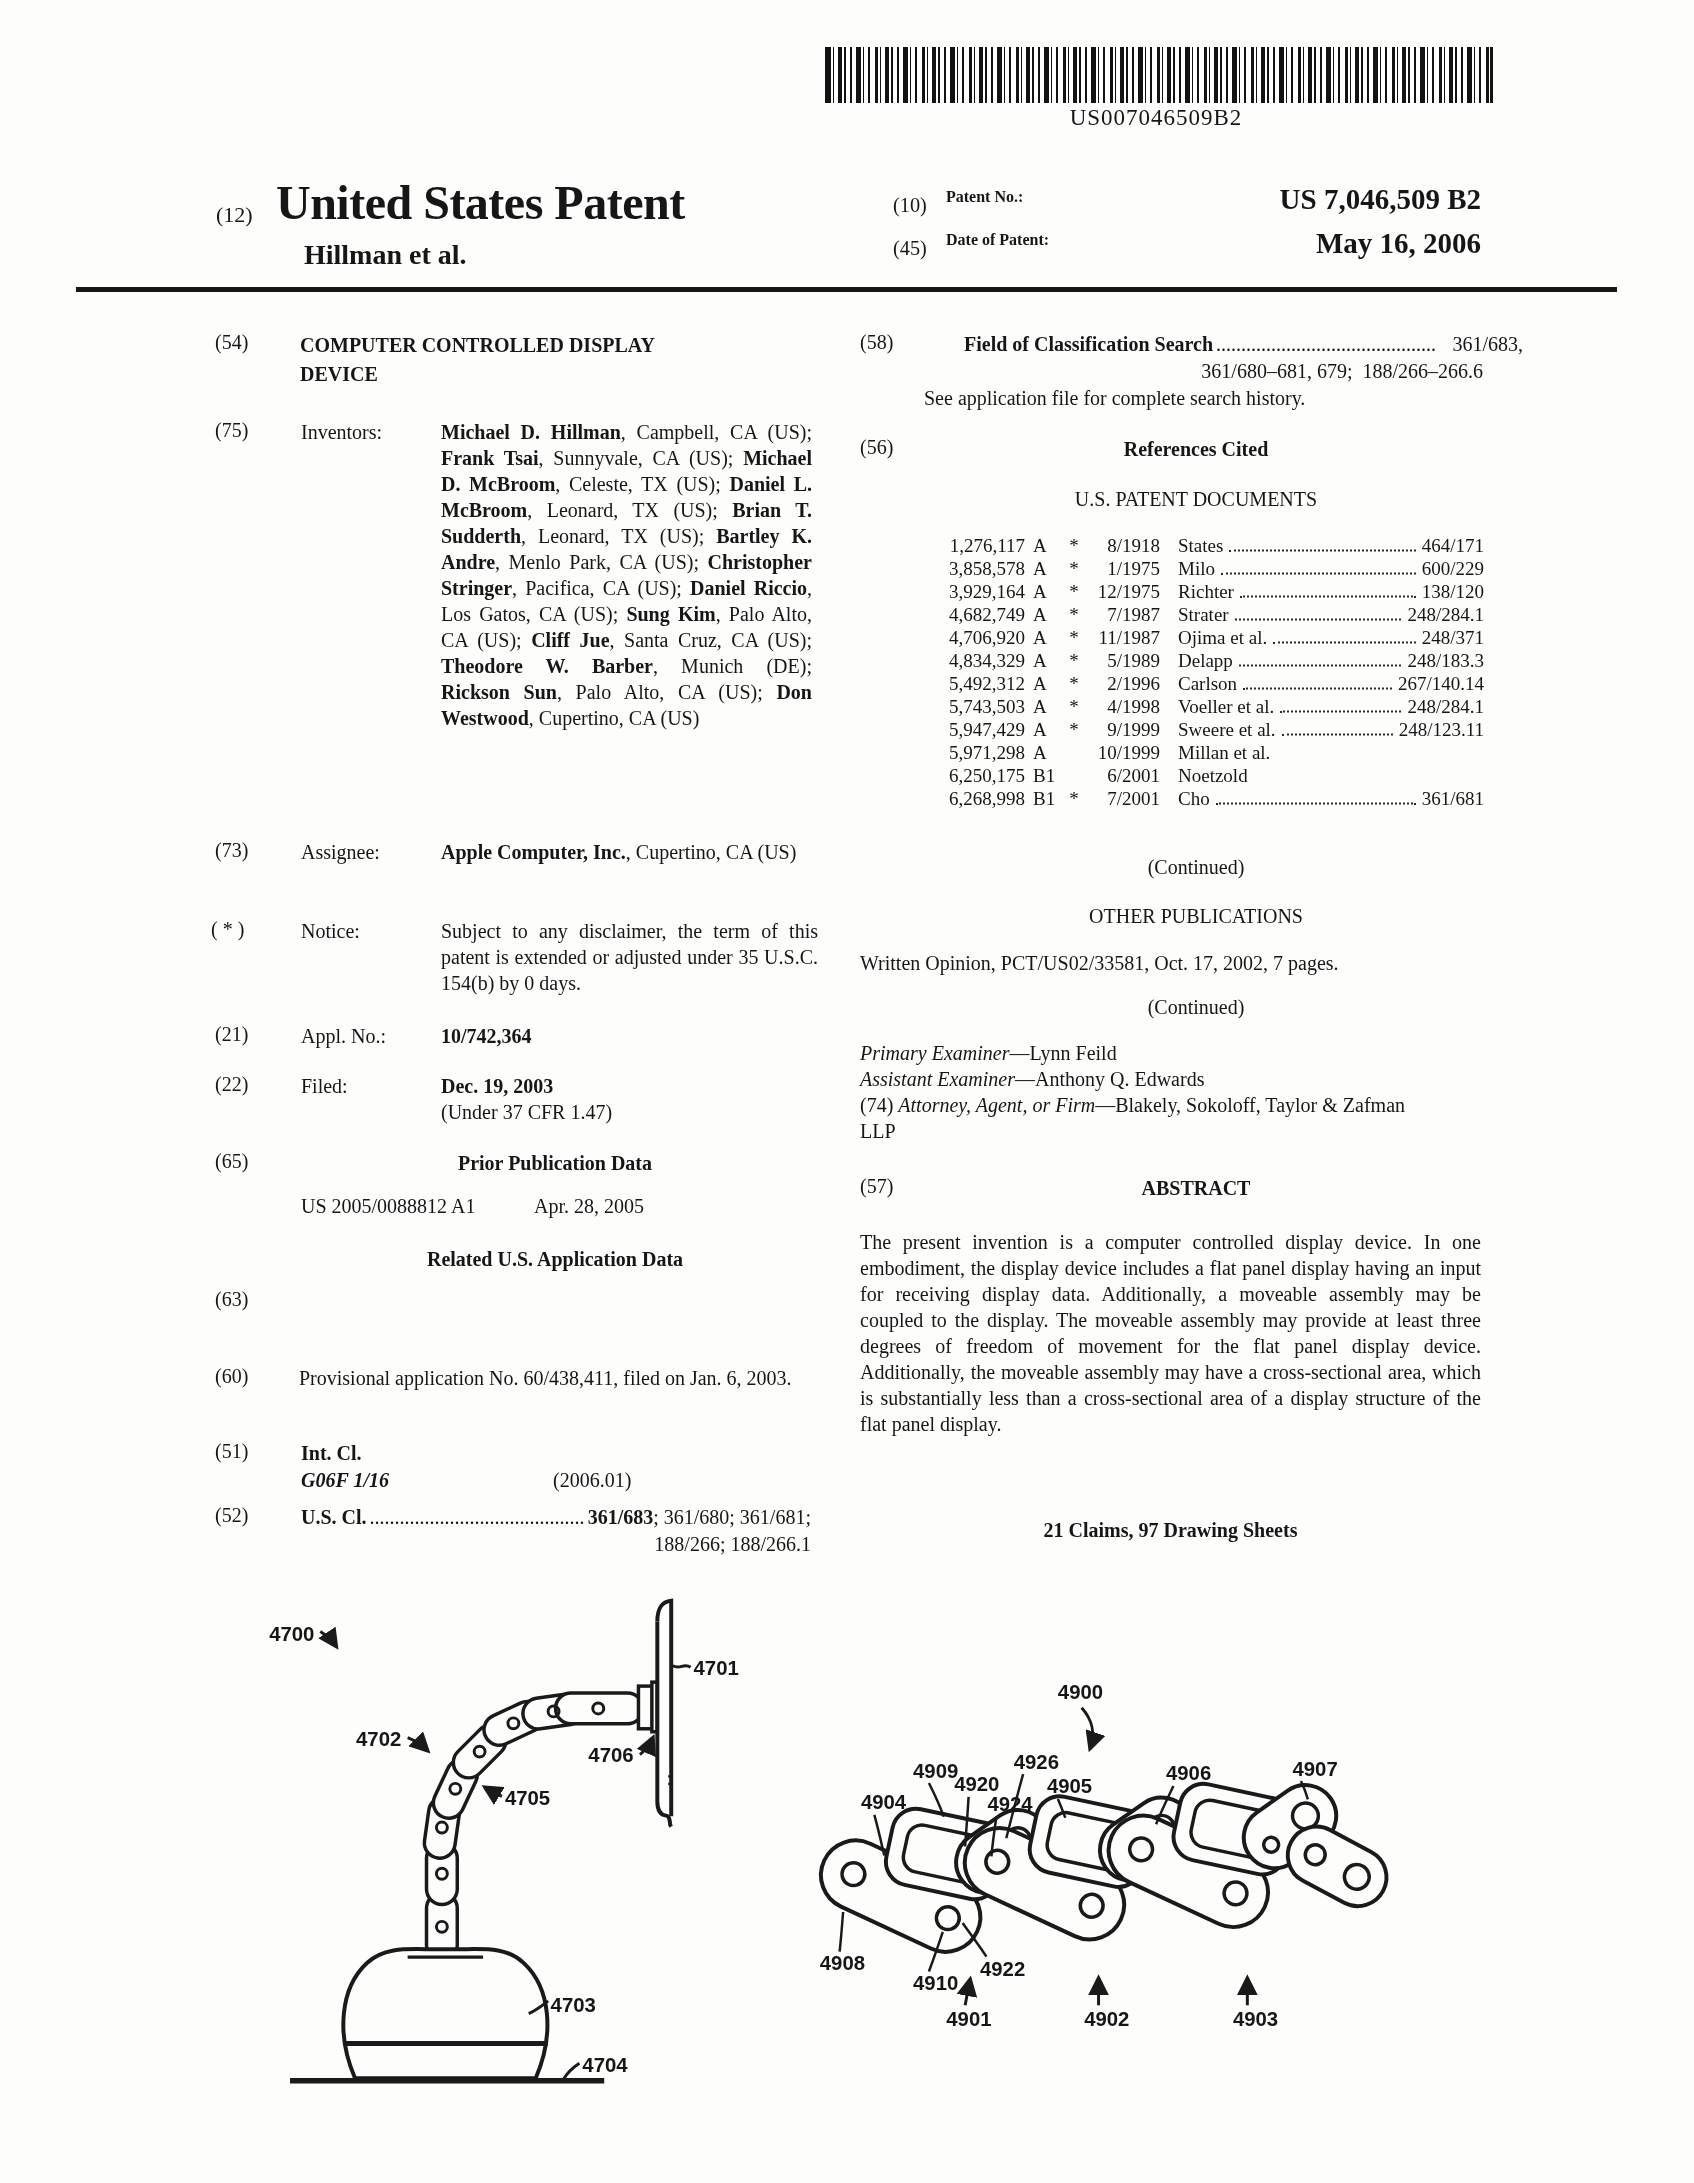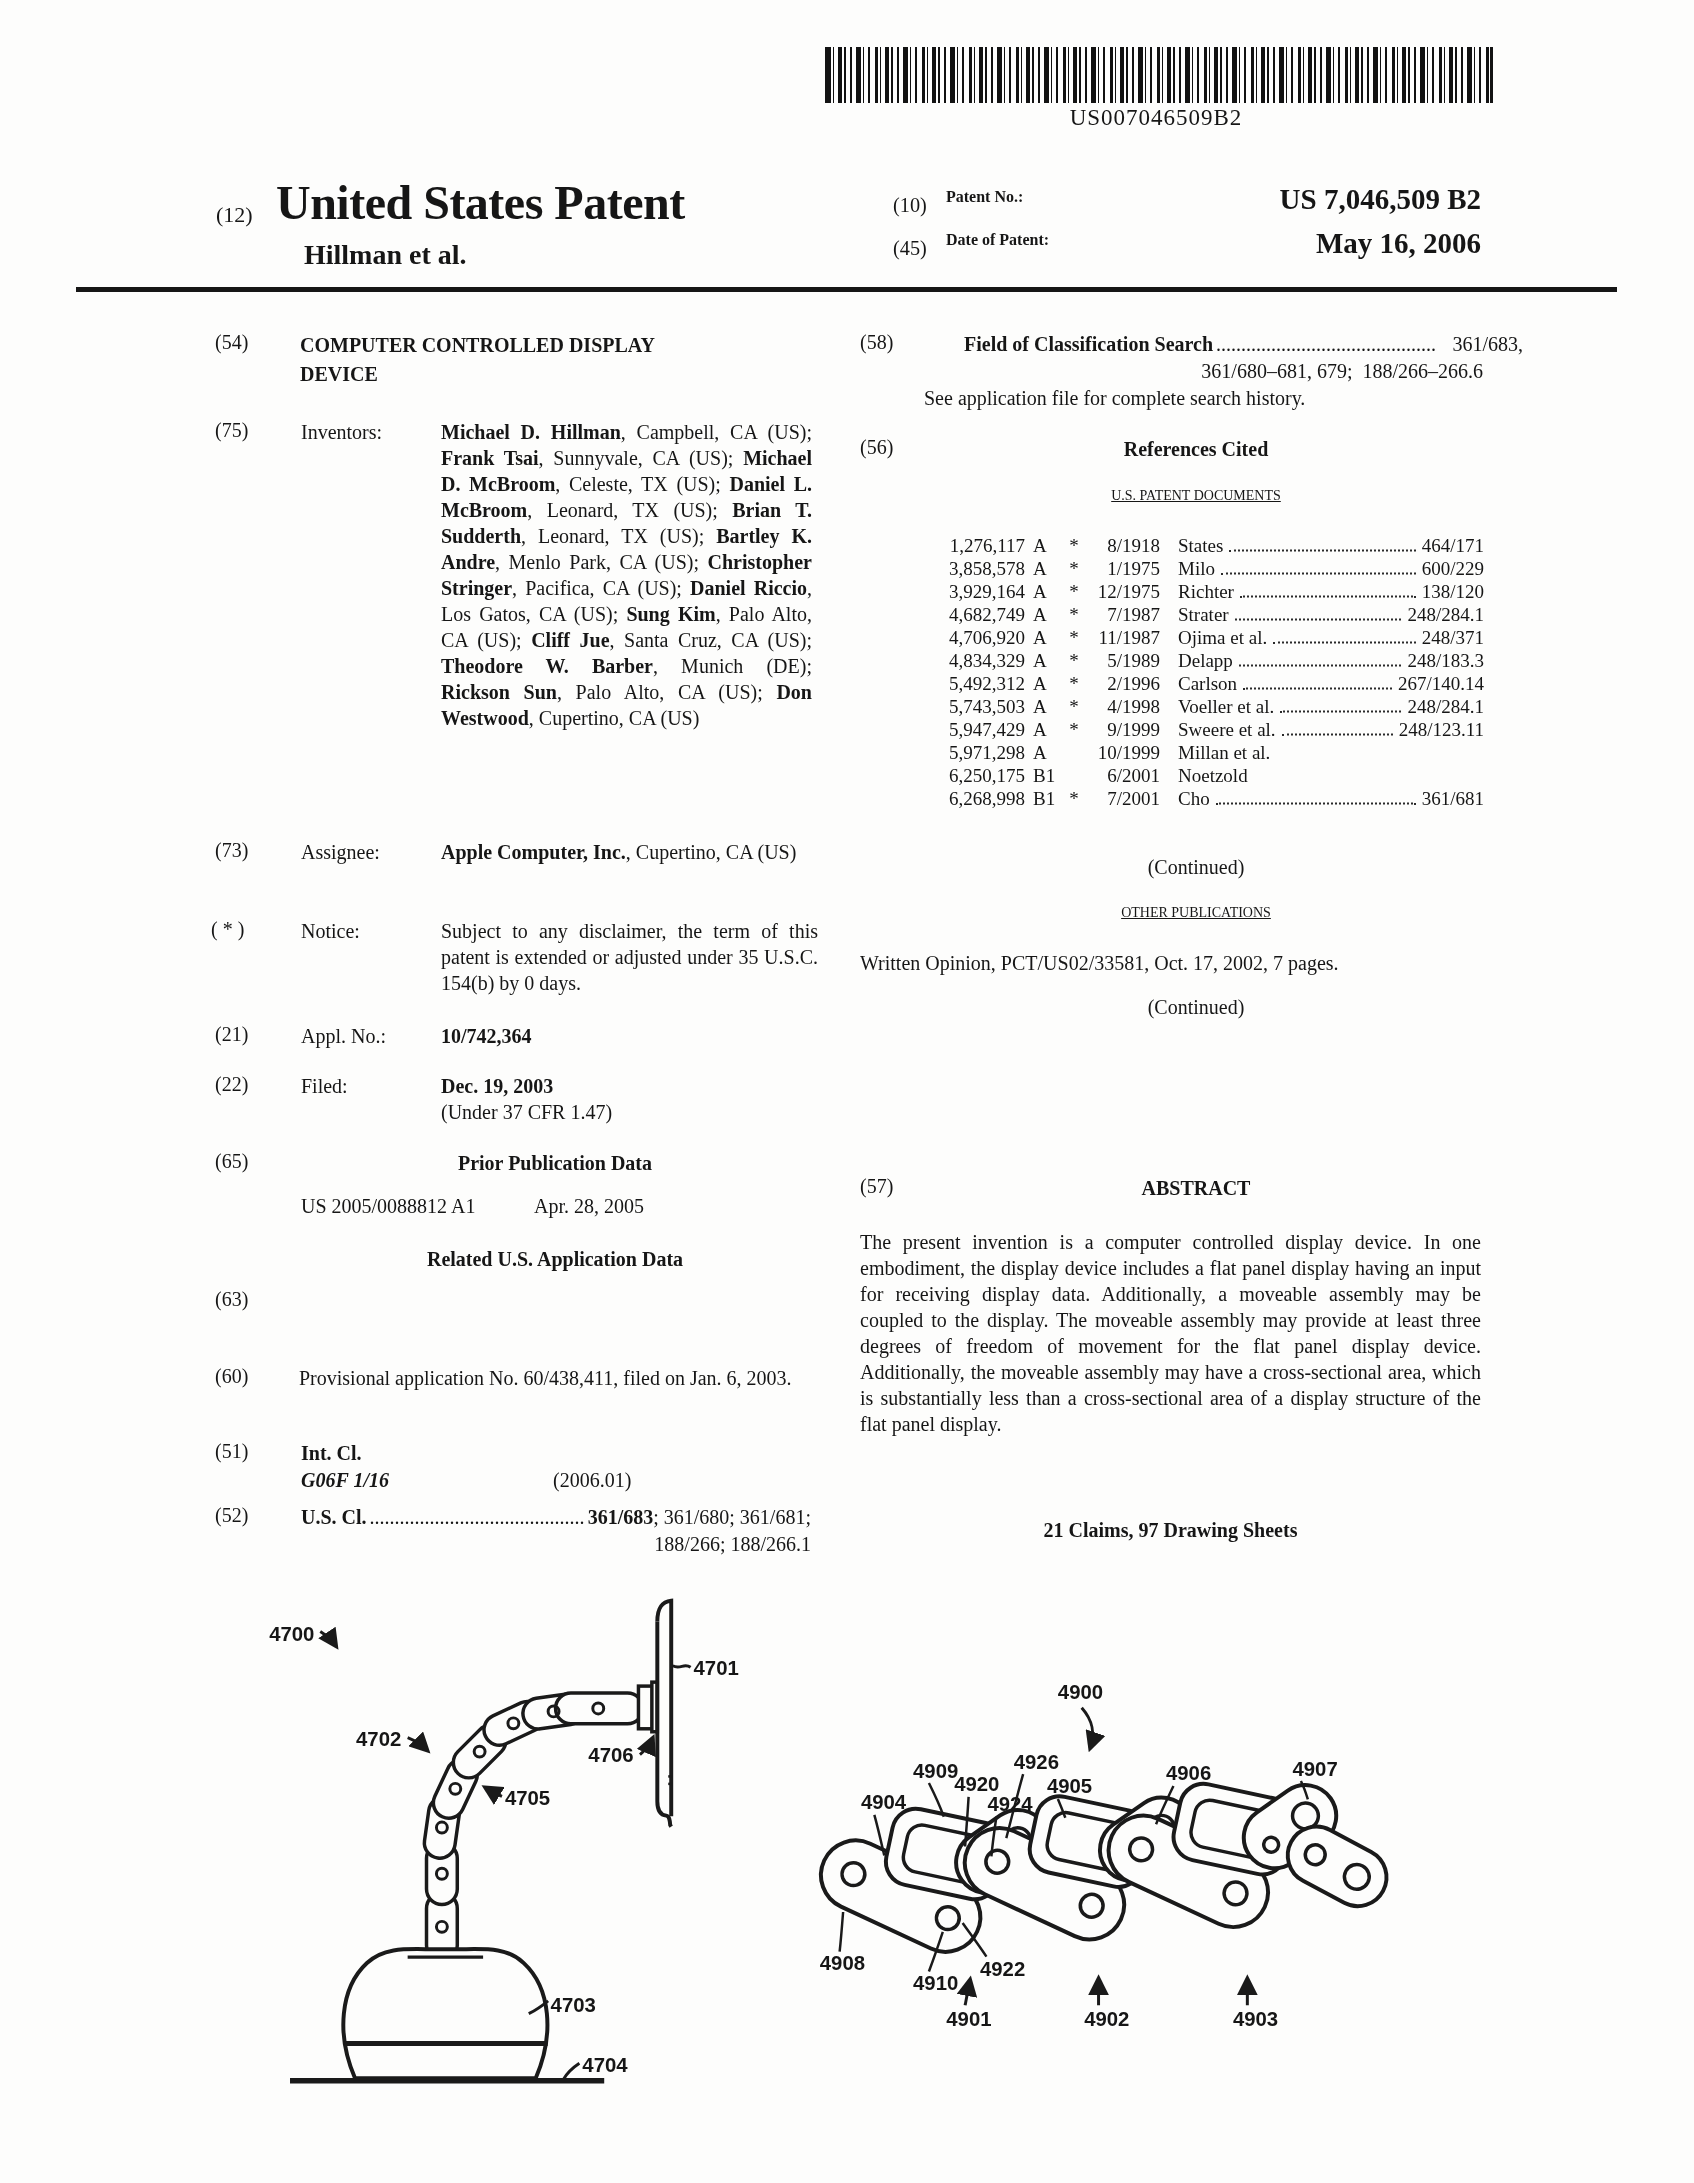--- a/index.html
+++ b/index.html
@@ -34,21 +34,21 @@
   .ushead{font-size:48px;font-weight:bold;letter-spacing:-0.5px;}
   .author{font-size:28px;font-weight:bold;}
   .hlabel{font-size:16px;font-weight:bold;}
   .hsmall{font-size:20.3px;}
   .hval{font-size:29px;font-weight:bold;}
   .rule{position:absolute;left:76px;top:287px;width:1541px;height:4.5px;background:#161616;}
 
   
   .t{font-size:20px;line-height:26px;}
   .sec{font-size:20px;}
-  .caps-head{font-size:14px;text-decoration:underline;}
+  .caps-head{font-size:20px;}
 
   
   .ref-row{display:flex;align-items:flex-end;height:23px;font-size:19px;line-height:23px;}
   .rf-num{width:117px;text-align:right;white-space:nowrap;}
   .rf-kind{width:29px;padding-left:8px;white-space:nowrap;}
   .rf-star{width:24px;text-align:center;}
   .rf-date{width:74px;text-align:right;white-space:nowrap;}
   .rf-name{padding-left:18px;white-space:nowrap;}
   .rf-leader{flex:1;border-bottom:2.5px dotted #2a2a2a;margin:0 6px;align-self:flex-end;
              transform:translateY(-5.5px);min-width:0;}
@@ -266,20 +266,23 @@
         <span class="rf-leader"></span>
         <span class="rf-cls">361/681</span>
       </div>
     </div>
 
   <div class="abs t ctr" style="left:908px;top:854px;width:576px;">(Continued)</div>
   <div class="abs caps-head ctr" style="left:908px;top:905px;width:576px;">OTHER PUBLICATIONS</div>
   <div class="abs t" style="left:860px;top:950px;width:625px;">Written Opinion, PCT/US02/33581, Oct. 17, 2002, 7 pages.</div>
   <div class="abs t ctr" style="left:908px;top:994px;width:576px;">(Continued)</div>
 
+  <div class="abs t" style="left:860px;top:1040px;width:566px;white-space:pre-wrap;"><span style="font-style: italic;">Primary Examiner</span><span>—Lynn Feild
+</span><span style="font-style: italic;">Assistant Examiner</span><span>—Anthony Q. Edwards
+</span><span>(74) </span><span style="font-style: italic;">Attorney, Agent, or Firm</span><span>—Blakely, Sokoloff, Taylor &amp; Zafman LLP</span></div>
 
   <div class="abs sec" style="left:860px;top:1175px;">(57)</div>
   <div class="abs t b ctr" style="left:908px;top:1175px;width:576px;">ABSTRACT</div>
   <div class="abs t just" style="left:860px;top:1229px;width:621px;line-height:26px;">The present invention is a computer controlled display device. In one embodiment, the display device includes a flat panel display having an input for receiving display data. Additionally, a moveable assembly may be coupled to the display. The moveable assembly may provide at least three degrees of freedom of movement for the flat panel display device. Additionally, the moveable assembly may have a cross-sectional area, which is substantially less than a cross-sectional area of a display structure of the flat panel display.</div>
 
   <div class="abs t b ctr" style="left:860px;top:1517px;width:621px;">21 Claims, 97 Drawing Sheets</div>
 
   <svg class="abs" style="left:223px;top:1563px;" width="546" height="546" viewBox="0 0 1100 1100">
     <defs>
       <marker id="ah1" viewBox="0 0 10 10" refX="8" refY="5" markerWidth="7" markerHeight="7" orient="auto-start-reverse">

